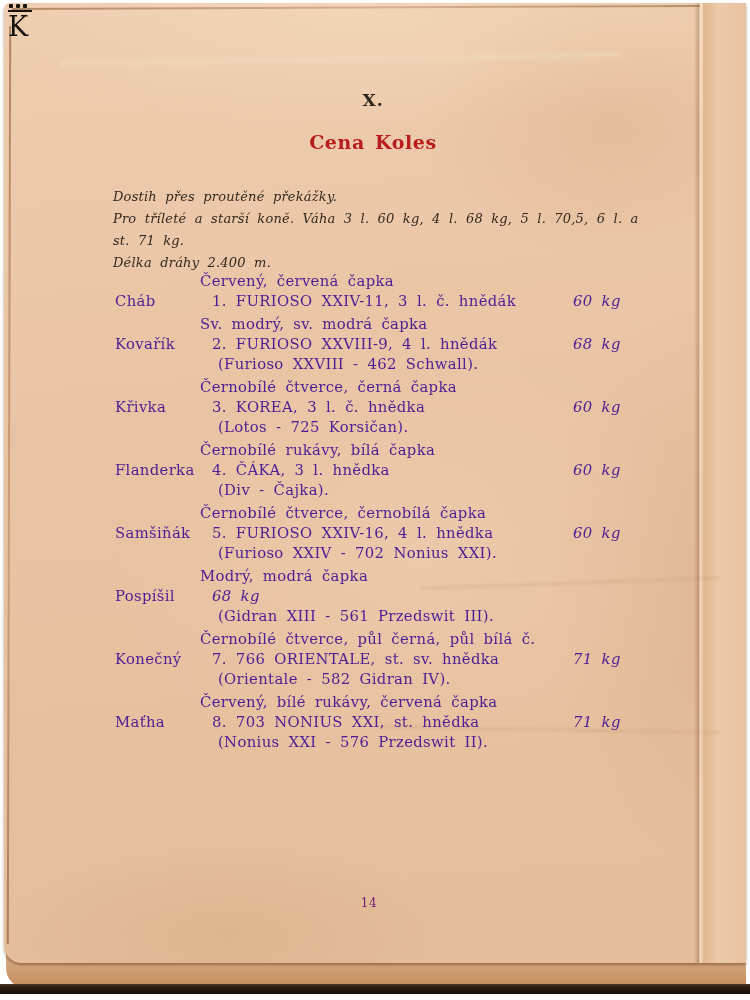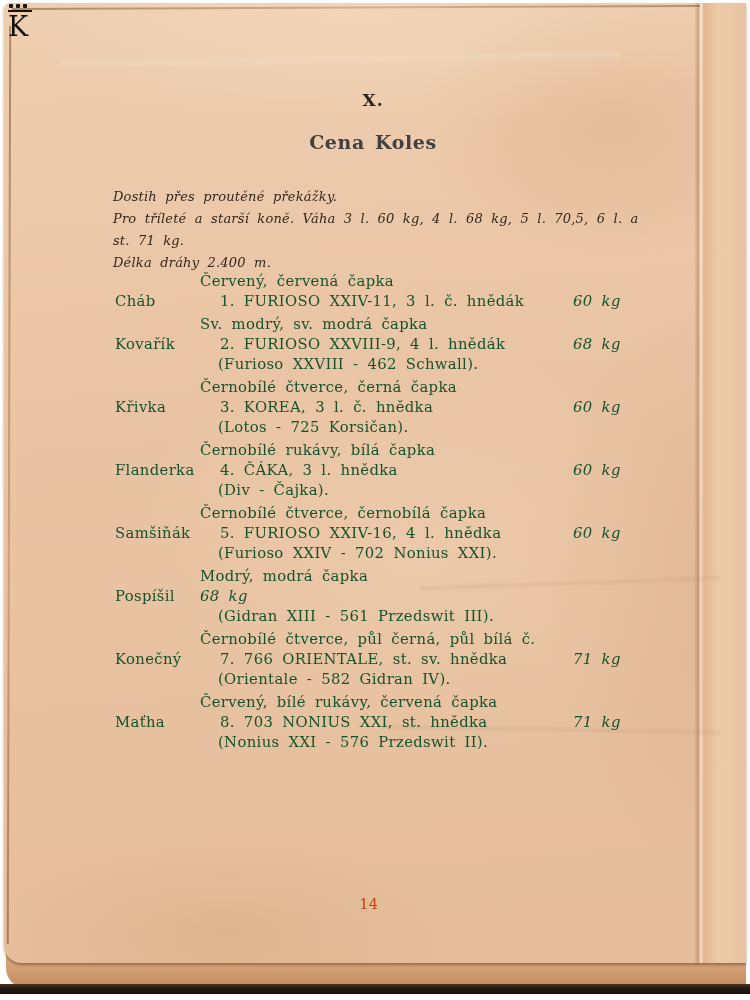--- a/index.html
+++ b/index.html
@@ -66,42 +66,42 @@
   .stamp .dots{display:flex;gap:3px;margin-left:1px;}
   .stamp .dots i{width:4px;height:4px;background:#15130f;border-radius:1px;}
   .stamp .bar{width:24px;height:2px;background:#15130f;margin-top:2px;}
   .stamp .letter{font-size:27px;line-height:30px;font-weight:500;letter-spacing:0;}
   .section-number{
     position:absolute;left:0;top:90px;width:746px;text-align:center;
     font-size:17px;font-weight:600;color:#2e251c;letter-spacing:1px;
   }
   .race-title{
     position:absolute;left:0;top:131px;width:746px;text-align:center;
-    font-size:19px;font-weight:bold;color:#404040;letter-spacing:0.6px;word-spacing:3px;
+    font-size:19px;font-weight:bold;color:#b91c1c;letter-spacing:0.6px;word-spacing:3px;
   }
   .conditions{
     position:absolute;left:113px;top:186px;width:540px;
     font-style:italic;font-weight:500;font-size:13px;line-height:22px;
     color:#33281e;word-spacing:4px;letter-spacing:0.2px;
   }
   .entries{
     position:absolute;left:115px;top:271px;width:522px;
-    font-size:14.8px;line-height:20px;color:#14532d;
+    font-size:14.8px;line-height:20px;color:#4c1d95;
     letter-spacing:0.35px;word-spacing:4px;font-weight:500;
   }
   .entry{margin-bottom:3px;}
   .entry .l1{padding-left:85px;}
-  .entry .l2{display:flex;}
+  .entry .l2{display:flex;gap:12px;}
   .entry .jockey{width:85px;flex:none;}
-  .entry .horse{flex:1;margin-left:20px;}
+  .entry .horse{flex:1;}
   .entry .weight{flex:none;width:64px;text-align:left;font-style:italic;}
   .entry .l3{padding-left:103px;}
   .page-number{
     position:absolute;left:0;top:896px;width:738px;text-align:center;
-    font-size:14px;color:#c2410c;letter-spacing:0.5px;
+    font-size:12px;color:#701a75;letter-spacing:0.5px;
   }
 </style>
 </head>
 <body>
 
 <div class="scan">
 
   <div class="under-pages"></div>
   <div class="paper"></div>
   <div class="right-strip"></div>

